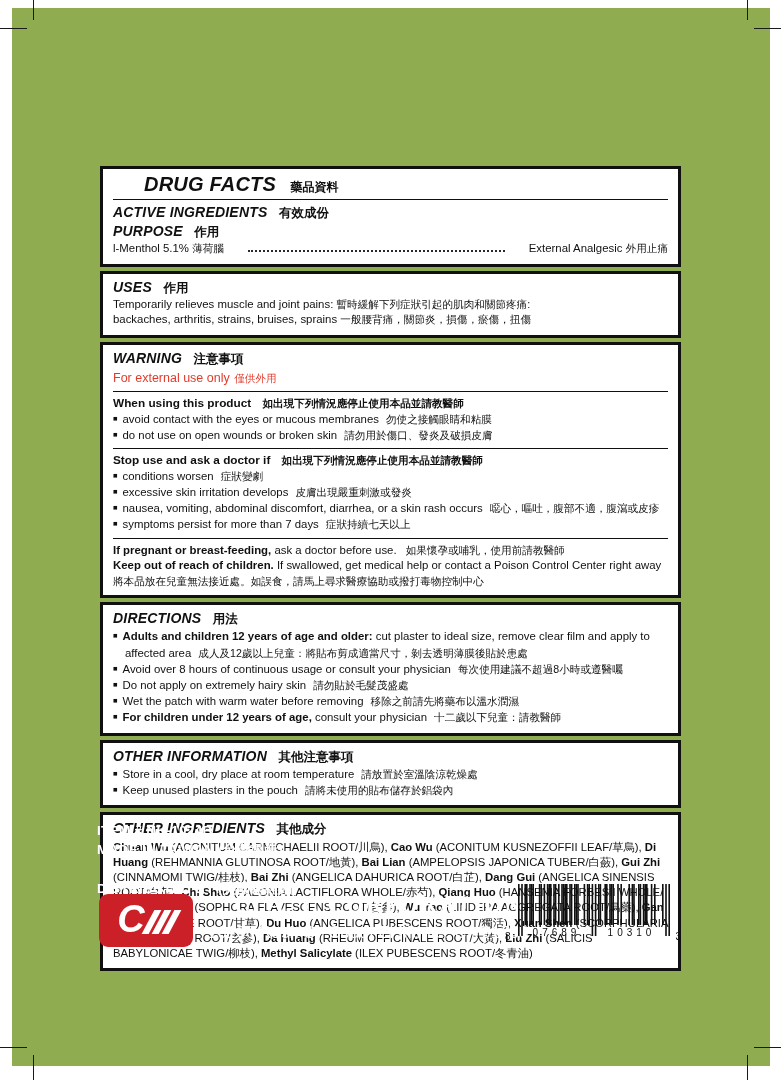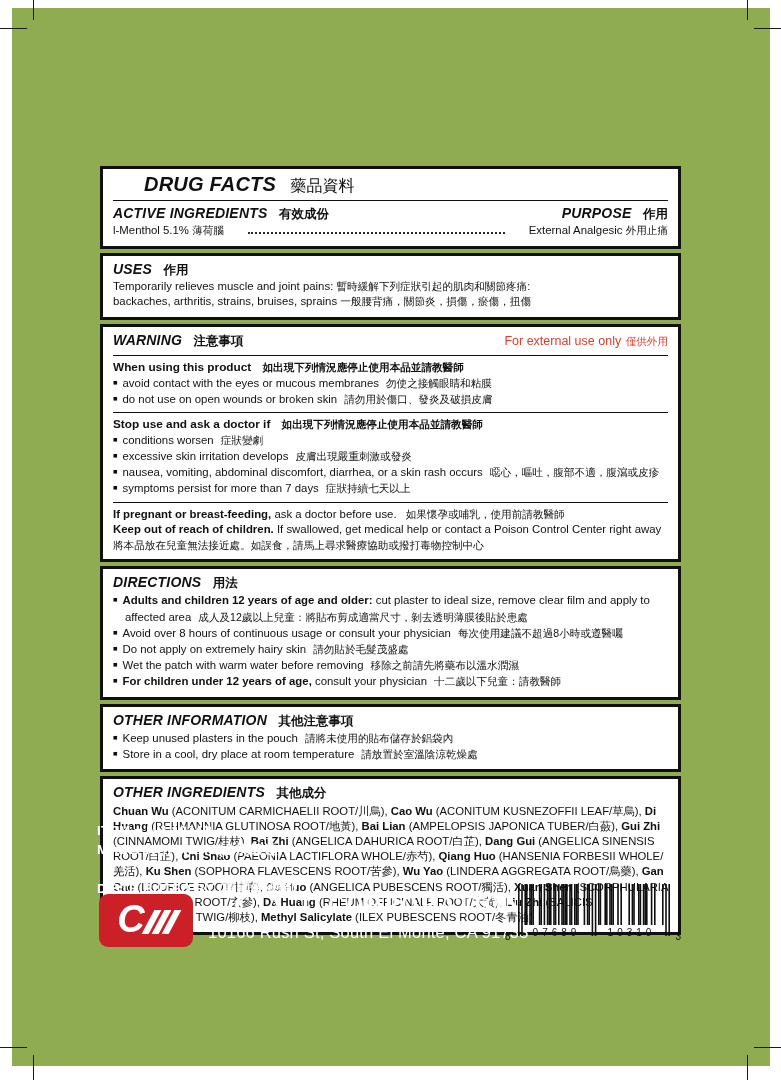--- a/index.html
+++ b/index.html
@@ -4,25 +4,25 @@
 <style>
   html,body{margin:0;padding:0;}
   body{width:781px;height:1080px;position:relative;background:#ffffff;
        font-family:"Liberation Sans","DejaVu Sans",sans-serif;color:#101010;}
   .sheet{position:absolute;inset:0;overflow:hidden;}
   .green-bg{position:absolute;left:12px;top:8px;width:758px;height:1058px;background:#8fac51;}
   .crop{position:absolute;background:#1a1a1a;}
   
   .panel{position:absolute;left:100px;top:166px;width:581px;}
   .box{background:#ffffff;border:3px solid #101010;margin-bottom:4px;padding:4px 10px 7px 10px;box-sizing:border-box;}
-  .hrow{display:flex;align-items:baseline;justify-content:space-between;}
+  .hrow{display:flex;align-items:baseline;flex-direction:column;}
   .h-en{font-style:italic;font-weight:bold;font-size:14px;letter-spacing:.2px;}
   .h-zh{font-weight:bold;font-size:12.5px;margin-left:7px;}
   .title-en{font-style:italic;font-weight:bold;font-size:20px;letter-spacing:.2px;margin-left:31px;}
-  .title-zh{font-weight:normal;font-size:16px;margin-left:10px;margin-top:36px;}
+  .title-zh{font-weight:bold;font-size:12px;margin-left:10px;margin-top:36px;}
   .rule{border-top:1.5px solid #101010;margin-top:3px;}
   .body-t{font-size:11.4px;line-height:1.36;gap:19px;}
   .zh{font-size:10.6px;}
   .red{color:#e23b2b;}
   .bullets .bullet{font-size:11.4px;line-height:1.42;padding-left:12px;text-indent:-12px;}
   .bullet .sq{font-size:7.5px;vertical-align:2px;margin-right:5px;}
   .bullet .zh{margin-left:7px;}
   .wsub{border-top:1.8px solid #101010;margin-top:5px;padding-top:4px;}
   .sublabel{font-size:11.6px;}
   .sublabel b{font-size:11.8px;}
@@ -167,22 +167,22 @@
           <div class="bullet"><span class="sq">■</span><b>For children under 12 years of age,</b><span> consult your physician</span><span class="zh">十二歲以下兒童：請教醫師</span></div>
         </div>
     </div>
 
     <div class="box">
       <div>
         <span class="h-en">OTHER INFORMATION</span>
         <span class="h-zh">其他注意事項</span>
       </div>
       <div class="bullets">
+          <div class="bullet"><span class="sq">■</span><span>Store in a cool, dry place at room temperature</span><span class="zh">請放置於室溫陰涼乾燥處</span></div>
           <div class="bullet"><span class="sq">■</span><span>Keep unused plasters in the pouch</span><span class="zh">請將未使用的貼布儲存於鋁袋內</span></div>
-          <div class="bullet"><span class="sq">■</span><span>Store in a cool, dry place at room temperature</span><span class="zh">請放置於室溫陰涼乾燥處</span></div>
         </div>
     </div>
 
     <div class="box">
       <div>
         <span class="h-en">OTHER INGREDIENTS</span>
         <span class="h-zh">其他成分</span>
       </div>
       <div class="ing-par"><b>Chuan Wu</b> (ACONITUM CARMICHAELII ROOT/川烏), <b>Cao Wu</b> (ACONITUM KUSNEZOFFII LEAF/草烏), <b>Di Huang</b> (REHMANNIA GLUTINOSA ROOT/地黃), <b>Bai Lian</b> (AMPELOPSIS JAPONICA TUBER/白蘞), <b>Gui Zhi</b> (CINNAMOMI TWIG/桂枝), <b>Bai Zhi</b> (ANGELICA DAHURICA ROOT/白芷), <b>Dang Gui</b> (ANGELICA SINENSIS ROOT/白芷), <b>Chi Shao</b> (PAEONIA LACTIFLORA WHOLE/赤芍), <b>Qiang Huo</b> (HANSENIA FORBESII WHOLE/羌活), <b>Ku Shen</b> (SOPHORA FLAVESCENS ROOT/苦參), <b>Wu Yao</b> (LINDERA AGGREGATA ROOT/烏藥), <b>Gan Cao</b> (LICORICE ROOT/甘草), <b>Du Huo</b> (ANGELICA PUBESCENS ROOT/獨活), <b>Xuan Shen</b> (SCORPHULARIA NINGPOENSIS ROOT/玄參), <b>Da Huang</b> (RHEUM OFFICINALE ROOT/大黃), <b>Liu Zhi</b> (SALICIS BABYLONICAE TWIG/柳枝), <b>Methyl Salicylate</b> (ILEX PUBESCENS ROOT/冬青油)</div>
     </div>

